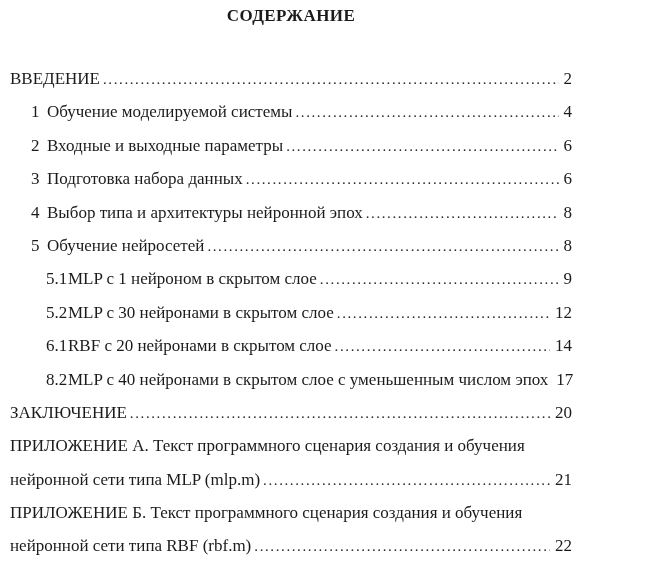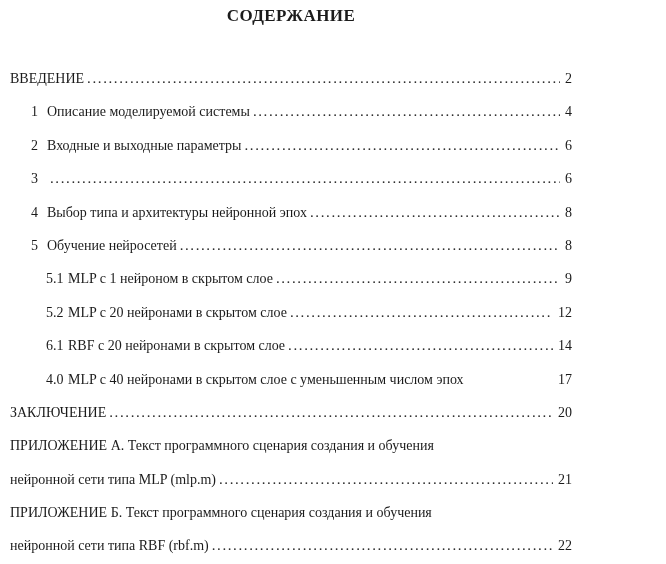--- a/index.html
+++ b/index.html
@@ -26,24 +26,24 @@
     font-weight: bold;
     line-height: 20px;
     text-align: center;
     letter-spacing: 0.4px;
   }
   .toc {
     margin-top: 36px;
   }
   .row {
     display: flex;
-    align-items: flex-end;
+    align-items: flex-start;
     height: 33.4px;
     line-height: 33.4px;
-    font-size: 14px;
+    font-size: 17px;
     white-space: nowrap;
   }
   .row.level-1 { padding-left: 21px; }
   .row.level-2 { padding-left: 36px; }
   .num { flex: none; }
   .level-1 .num { width: 16px; }
   .level-2 .num { width: 22px; font-family: Liberation Serif, serif; }
   .label { flex: none; }
   .leader {
     flex: 1 1 auto;
@@ -67,32 +67,33 @@
   <h1 class="title">СОДЕРЖАНИЕ</h1>
   <div class="toc" id="toc-list">
       <div class="row level-0">
 
     <span class="label">ВВЕДЕНИЕ</span>
     <span class="leader"></span>
     <span class="pagenum">2</span>
   </div>
       <div class="row level-1">
     <span class="num">1</span>
-    <span class="label">Описание моделируемой системы</span>
+    <span class="label">Обучение моделируемой системы</span>
     <span class="leader"></span>
     <span class="pagenum">4</span>
   </div>
       <div class="row level-1">
     <span class="num">2</span>
     <span class="label">Входные и выходные параметры</span>
     <span class="leader"></span>
     <span class="pagenum">6</span>
   </div>
       <div class="row level-1">
     <span class="num">3</span>
+    <span class="label">Подготовка набора данных</span>
     <span class="leader"></span>
     <span class="pagenum">6</span>
   </div>
       <div class="row level-1">
     <span class="num">4</span>
     <span class="label">Выбор типа и архитектуры нейронной эпох</span>
     <span class="leader"></span>
     <span class="pagenum">8</span>
   </div>
       <div class="row level-1">
@@ -102,32 +103,32 @@
     <span class="pagenum">8</span>
   </div>
       <div class="row level-2">
     <span class="num">5.1</span>
     <span class="label">MLP с 1 нейроном в скрытом слое</span>
     <span class="leader"></span>
     <span class="pagenum">9</span>
   </div>
       <div class="row level-2">
     <span class="num">5.2</span>
-    <span class="label">MLP с 20 нейронами в скрытом слое</span>
+    <span class="label">MLP с 30 нейронами в скрытом слое</span>
     <span class="leader"></span>
     <span class="pagenum">12</span>
   </div>
       <div class="row level-2">
     <span class="num">6.1</span>
     <span class="label">RBF с 20 нейронами в скрытом слое</span>
     <span class="leader"></span>
     <span class="pagenum">14</span>
   </div>
       <div class="row level-2 no-leader">
-    <span class="num">4.0</span>
+    <span class="num">8.2</span>
     <span class="label">MLP с 40 нейронами в скрытом слое с уменьшенным числом эпох</span>
     <span class="leader"></span>
     <span class="pagenum">17</span>
   </div>
       <div class="row level-0">
 
     <span class="label">ЗАКЛЮЧЕНИЕ</span>
     <span class="leader"></span>
     <span class="pagenum">20</span>
   </div>

